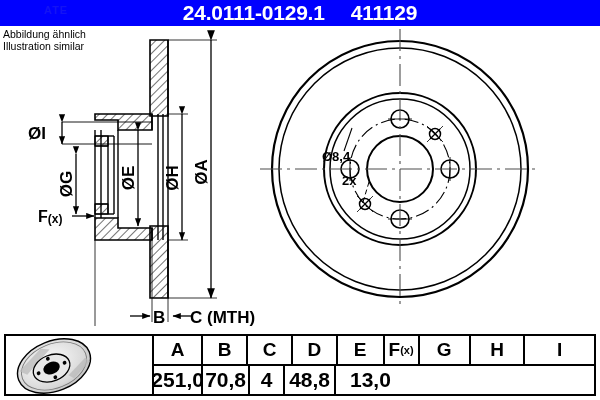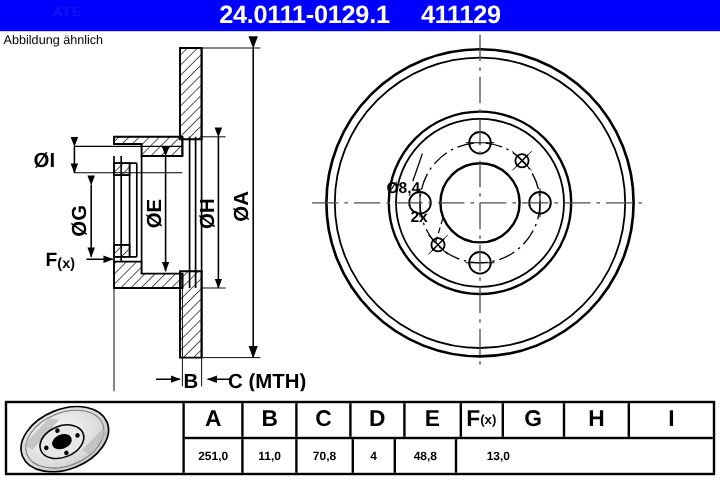--- a/index.html
+++ b/index.html
@@ -73,21 +73,21 @@
     border-right:2px solid #000;
     box-sizing:border-box;
     display:flex;align-items:center;justify-content:center;
     font-weight:bold;
     font-family:"Liberation Sans", sans-serif;
     color:#000;
     overflow:hidden;
   }
   .tcell:last-child{border-right:none;}
   .trow.head .tcell{font-size:19px;}
-  .trow.body .tcell{font-size:10px;}
+  .trow.body .tcell{font-size:21px;}
   .tcell .sub{font-size:11px;}
   .c-A{width:11.2%;}
   .c-B{width:10.2%;}
   .c-C{width:10.2%;}
   .c-D{width:10.2%;}
   .c-E{width:10.6%;}
   .c-F{width:8.0%;}
   .c-G{width:11.6%;}
   .c-H{width:12.4%;}
   .c-I{width:15.6%;}
@@ -102,20 +102,21 @@
   <div class="header">
     <div class="watermark">ATE</div>
     <div class="header-title">
       <span>24.0111-0129.1</span>
       <span>411129</span>
     </div>
   </div>
 
   <div class="notes">
     <div>Abbildung ähnlich</div>
+    <div>Illustration similar</div>
   </div>
 
   <div class="drawing">
     <svg width="600" height="300" viewBox="0 0 600 300" xmlns="http://www.w3.org/2000/svg">
       <defs>
         <pattern id="hatch" width="6" height="6" patternTransform="rotate(45)" patternUnits="userSpaceOnUse">
           <line x1="0" y1="0" x2="0" y2="6" stroke="#000" stroke-width="1.1"></line>
         </pattern>
         <marker id="ar" markerWidth="9" markerHeight="9" refX="7.5" refY="3" orient="auto">
           <path d="M0,0 L8,3 L0,6 z" fill="#000"></path>
@@ -303,21 +304,20 @@
           <div class="tcell c-F">
               <span>F</span>
               <span class="sub">(x)</span>
             </div>
           <div class="tcell c-G">G</div>
           <div class="tcell c-H">H</div>
           <div class="tcell c-I">I</div>
         </div>
         <div class="trow body">
           <div class="tcell c-A">251,0</div>
-          <div class="tcell c-B">11,0</div>
           <div class="tcell c-E">70,8</div>
           <div class="tcell c-F">4</div>
           <div class="tcell c-G">48,8</div>
           <div class="tcell c-I">13,0</div>
         </div>
       </div>
     </div>
   </div>
 
 </div>

